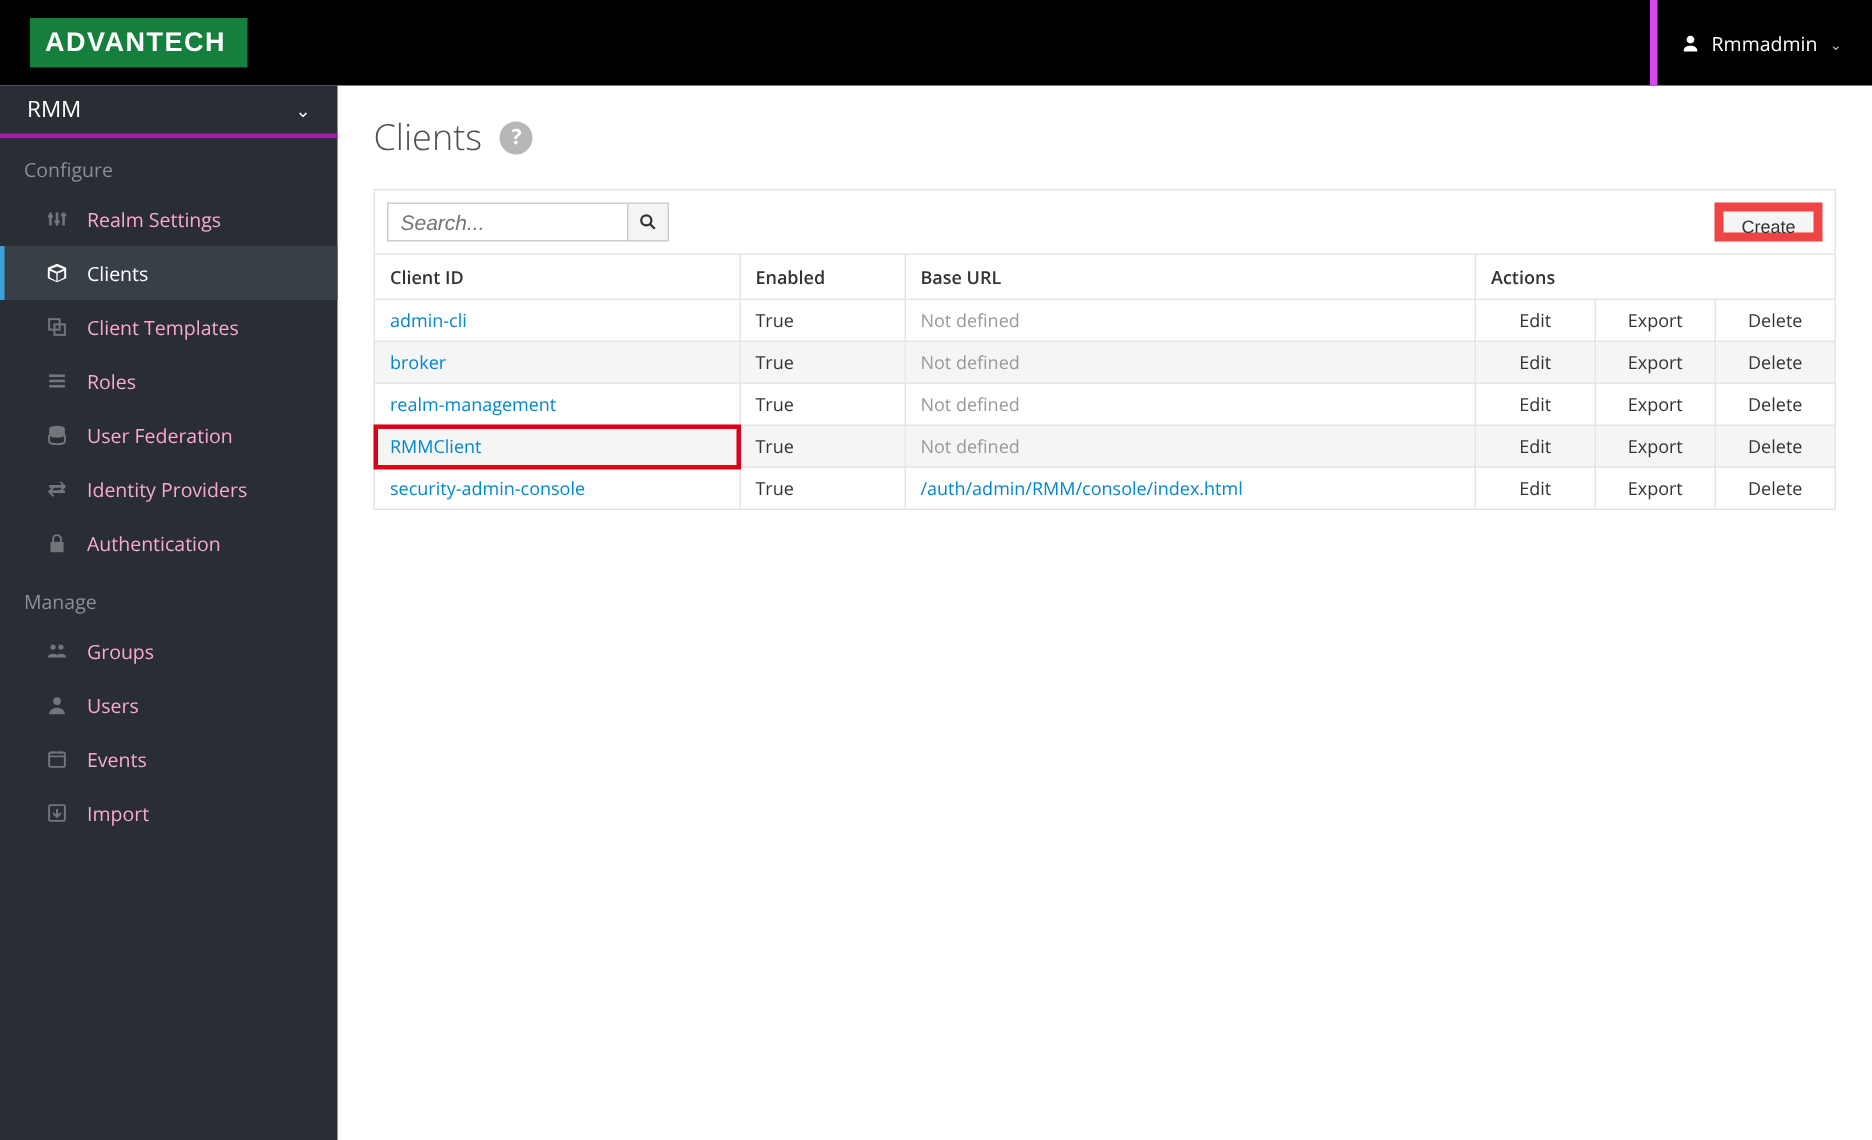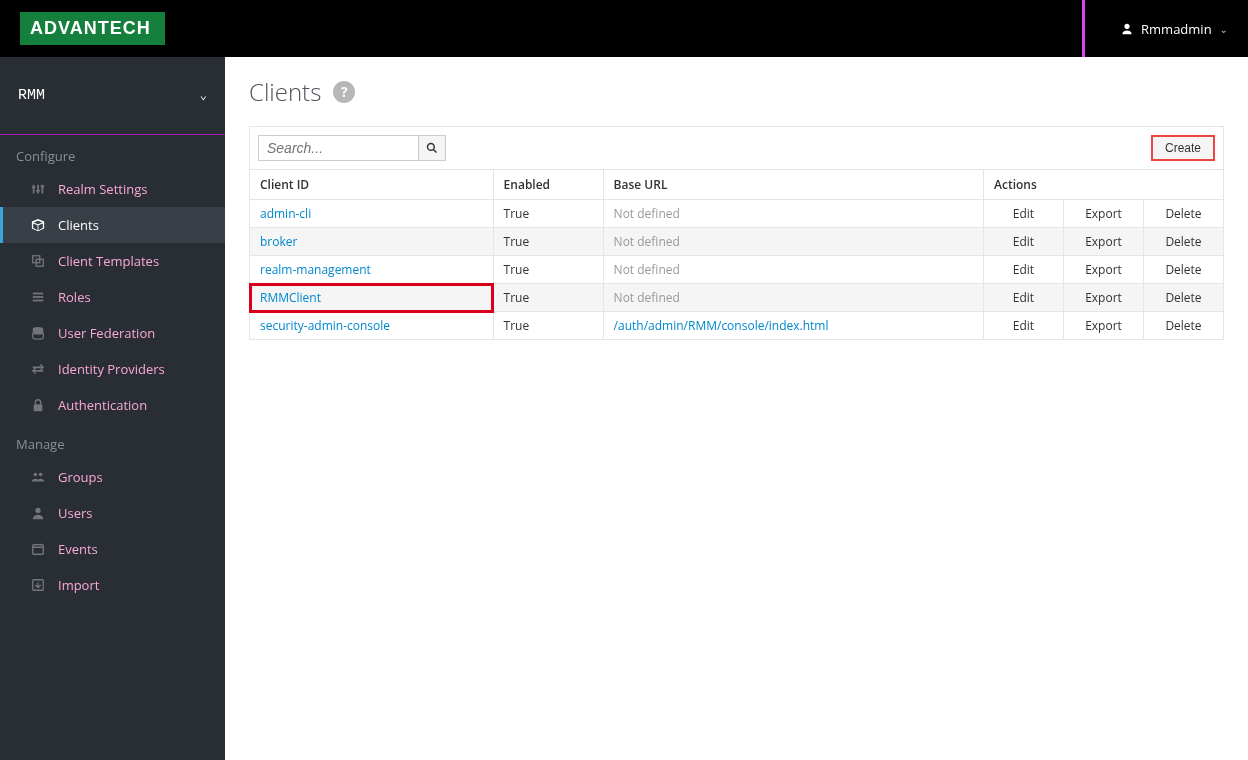--- a/index.html
+++ b/index.html
@@ -32,46 +32,45 @@
   display:flex;
   align-items:center;
 }
 .logo-area .logo-text { display:inline-block; }
 .user-menu {
   color: #fff;
   display: flex;
   align-items: center;
   gap: 8px;
   cursor: pointer;
-  border-left: 3px solid #d946ef;
-  padding-left: 36px;
+  border-left: 5px solid #d946ef;
+  padding-left: 16px;
   height: 100%;
 }
 .user-menu .chev { font-size: 10px; color: #bbb; }
 .main {
   display: flex;
   height: calc(760px - 57px);
 }
 .sidebar {
   width: 225px;
   background: #292e34;
   color: #d1d1d1;
   display: flex;
   flex-direction: column;
 }
 .realm-select {
-  padding: 30px 18px;
+  padding: 6px 18px;
   color: #fff;
   font-size: 15px;
   display: flex;
   align-items: center;
   justify-content: space-between;
   cursor: pointer;
-  border-bottom: 1px solid #a21caf;
-  font-family: Liberation Mono, monospace;
+  border-bottom: 3px solid #a21caf;
 }
 .realm-select .chev { font-size: 12px; color: #fff; }
 .section-hdr {
   padding: 12px 16px 6px 16px;
   color: #8a8f96;
   font-size: 13px;
 }
 .nav-item {
   display: flex;
   align-items: center;
@@ -152,21 +151,21 @@
   background: #f5f5f5;
   width: 28px;
   height: 26px;
   display: flex;
   align-items: center;
   justify-content: center;
   cursor: pointer;
   color: #555;
 }
 .create-btn {
-  border: 2px solid #ef4444;
+  border: 6px solid #ef4444;
   background: #f5f5f5;
   padding: 3px 12px;
   cursor: pointer;
   font-size: 12px;
   color: #333;
   height: 26px;
 }
 table {
   width: 100%;
   border-collapse: collapse;

